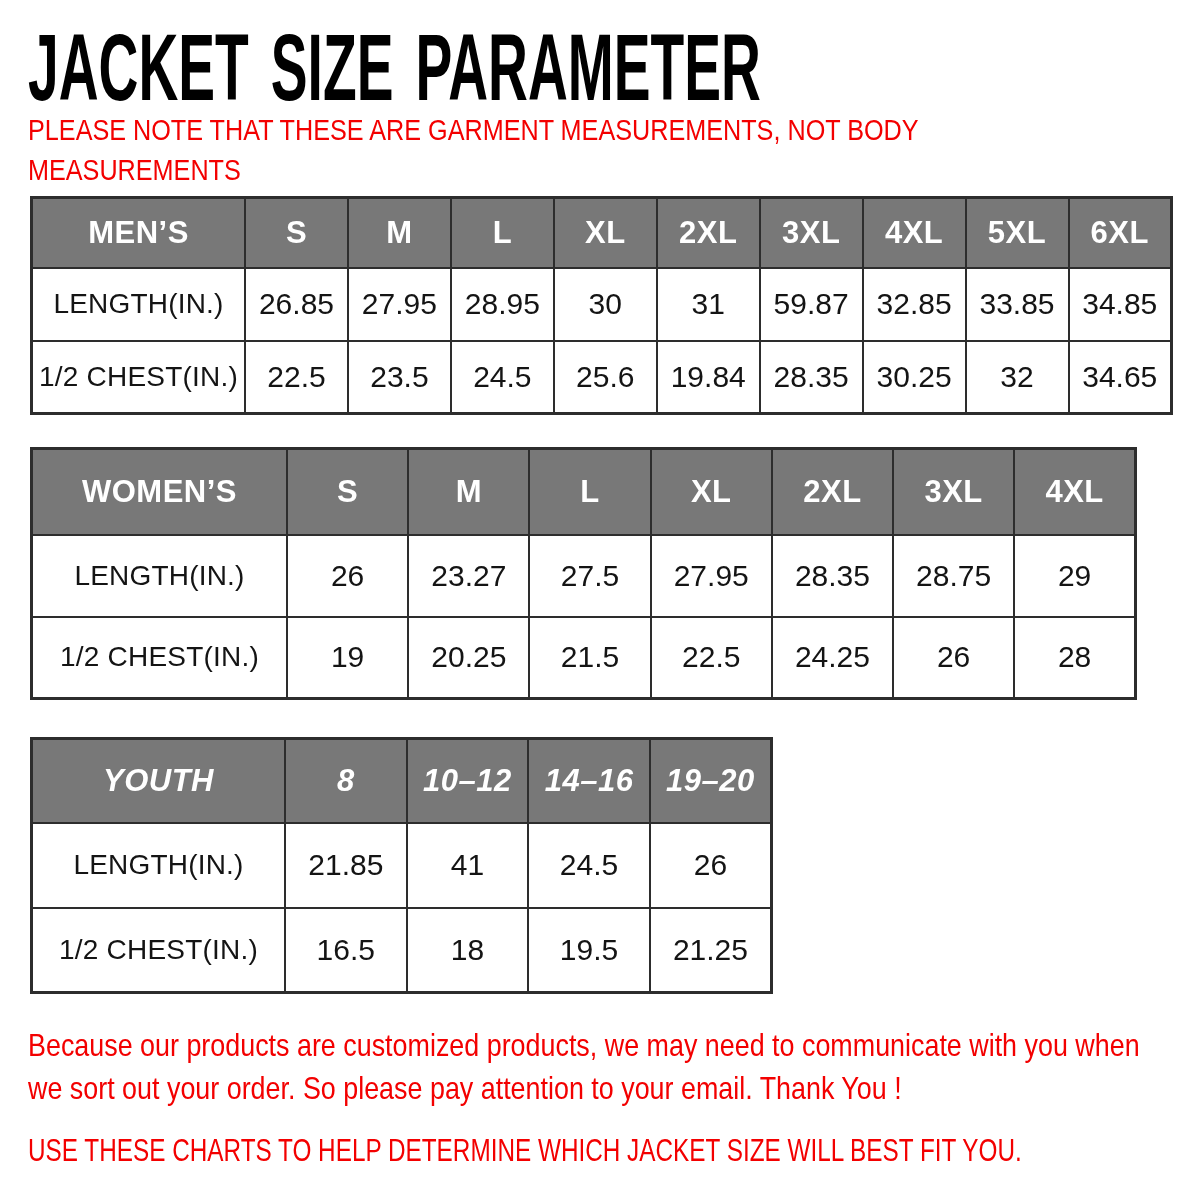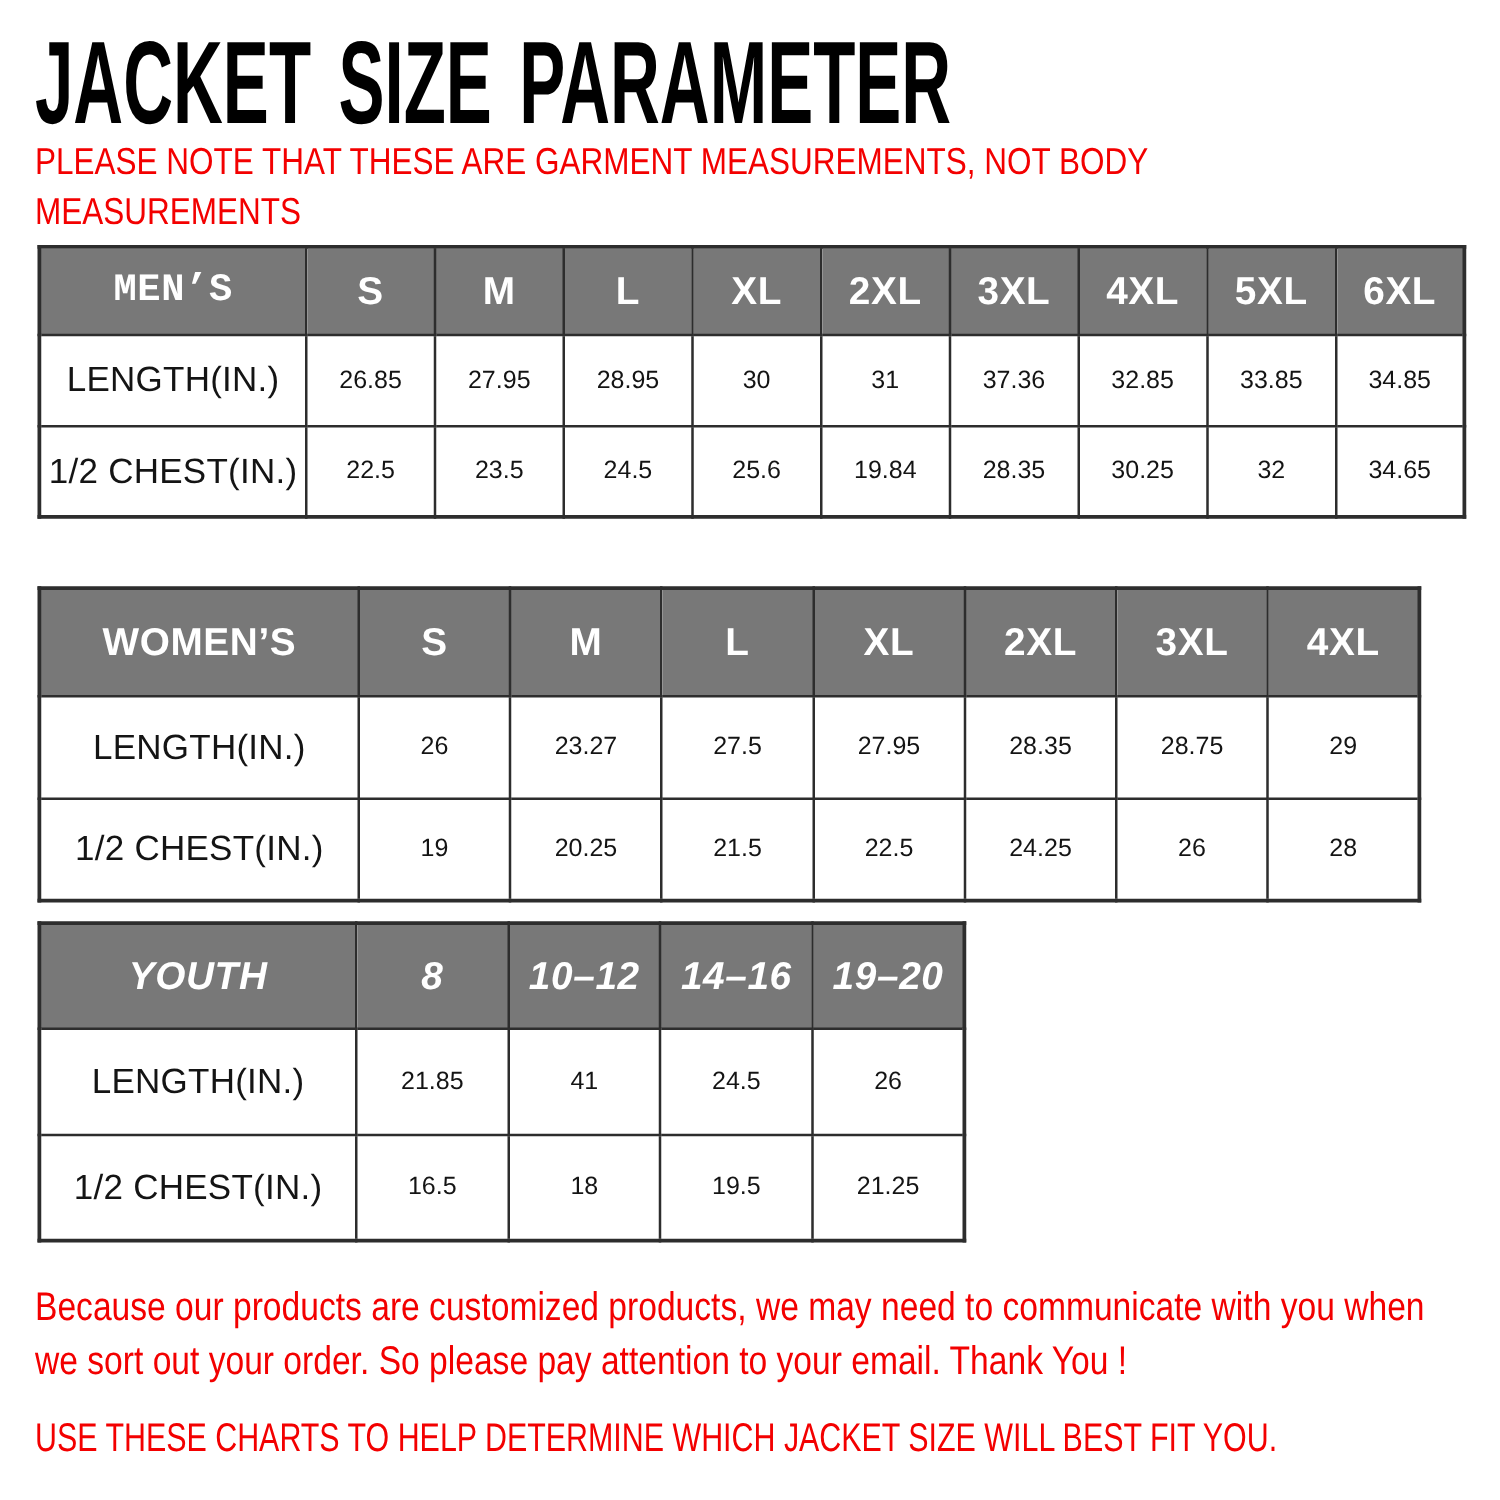--- a/index.html
+++ b/index.html
@@ -49,34 +49,34 @@
   }
   table.sizes th {
     background: #787878;
     color: #ffffff;
     font-size: 31px; font-weight: bold;
     letter-spacing: 0.5px;
   }
   table.sizes td {
     background: #ffffff;
     color: #141414;
-    font-size: 20px; font-weight: normal;
+    font-size: 30px; font-weight: normal;
   }
   table.sizes td.rowlabel {
     font-size: 28px;
     letter-spacing: 0.2px;
     text-align: center;
   }
 
   .t-mens  { top: 196px; width: 1143px; }
-  .t-mens  th:first-child { width: 211px; font-family: Liberation Mono, monospace; }
+  .t-mens  th:first-child { width: 211px; }
   .t-mens  thead tr { height: 70px; }
   .t-mens  tbody tr { height: 73px; }
 
-  .t-wom   { top: 469px; width: 1107px; }
+  .t-wom   { top: 447px; width: 1107px; }
   .t-wom   th:first-child { width: 253px; }
   .t-wom   thead tr { height: 86px; }
   .t-wom   tbody tr { height: 82px; }
 
   .t-youth { top: 737px; width: 743px; }
   .t-youth th:first-child { width: 251px; }
   .t-youth thead tr { height: 84px; font-style: italic; }
   .t-youth tbody tr { height: 85px; }
 
   
@@ -120,21 +120,21 @@
         </tr>
       </thead>
       <tbody>
         <tr>
           <td class="rowlabel">LENGTH(IN.)</td>
           <td>26.85</td>
           <td>27.95</td>
           <td>28.95</td>
           <td>30</td>
           <td>31</td>
-          <td>37.36</td>
+          <td>59.87</td>
           <td>32.85</td>
           <td>33.85</td>
           <td>34.85</td>
         </tr>
         <tr>
           <td class="rowlabel">1/2 CHEST(IN.)</td>
           <td>22.5</td>
           <td>23.5</td>
           <td>24.5</td>
           <td>25.6</td>

